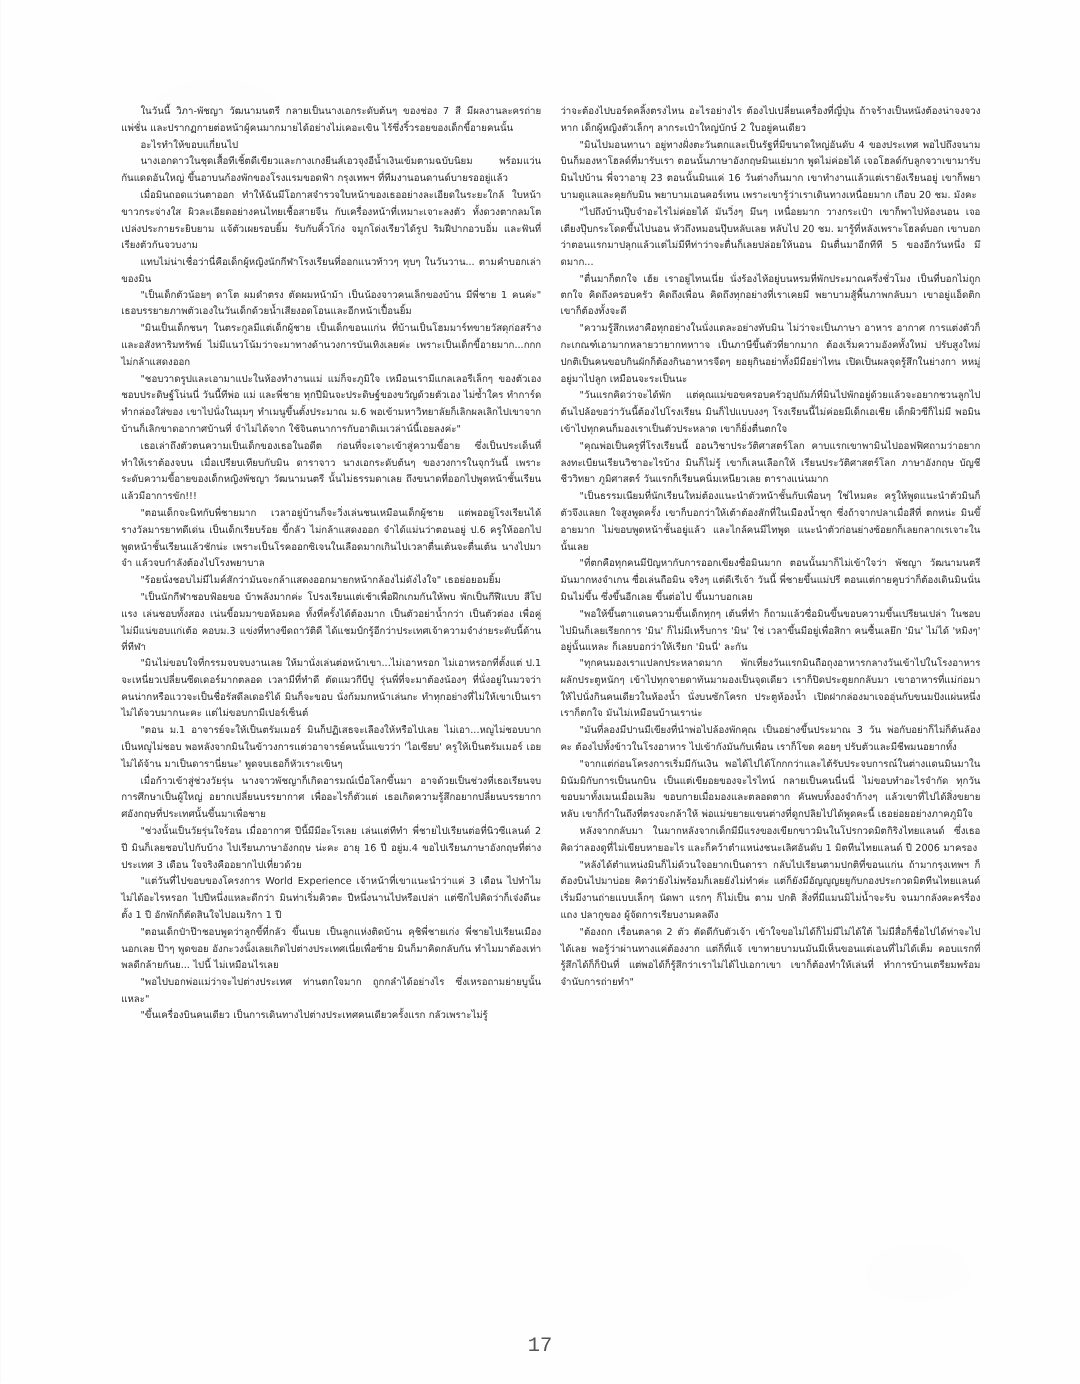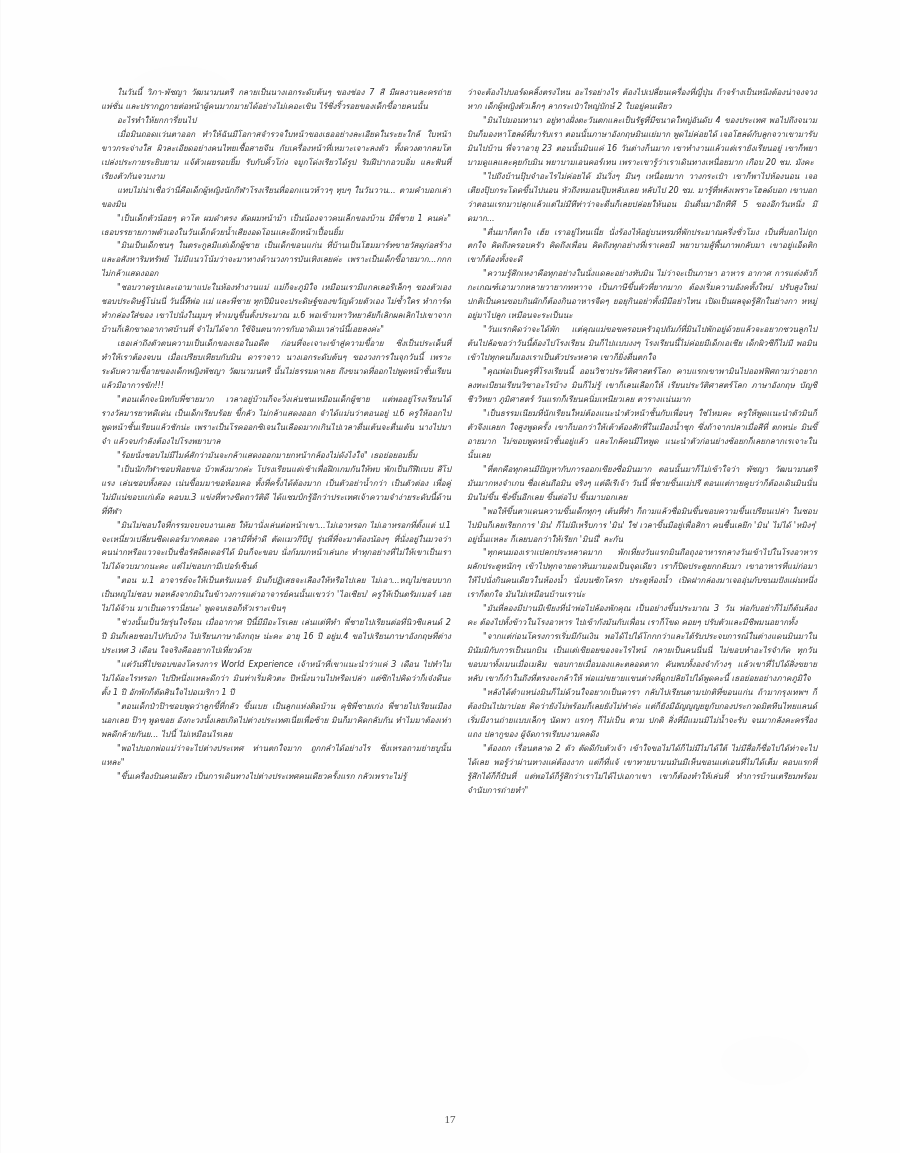--- a/index.html
+++ b/index.html
@@ -63,61 +63,62 @@
     margin: 0;
     font-size: 8.05px;
     line-height: 13.95px;
     color: #2b2b2b;
     text-align: justify;
     text-justify: inter-word;
     text-indent: 16px;
     word-spacing: 0.2px;
     -webkit-font-smoothing: antialiased;
     filter: blur(0.22px);
-    font-style: italic;
   }
   p.para.noindent { text-indent: 0; }
   p.para.quote { text-indent: 16px; }
 
   .pagenum {
     position: absolute;
     left: 0;
     right: 0;
     top: 1113px;
     text-align: center;
-    font-size: 11px;
+    font-size: 17px;
     color: #555;
-    font-family: Liberation Serif, serif;
+    font-family: Liberation Mono, monospace;
     filter: blur(0.25px);
   }
 </style>
 </head>
 <body>
 
 <div class="page"></div>
 <div class="scan-noise"></div>
 <div class="scan-noise-2"></div>
 
 <div class="content">
   <div class="columns">
 
     <div class="column">
       <p class="para">ในวันนี้ วิภา-พัชญา วัฒนามนตรี กลายเป็นนางเอกระดับต้นๆ ของช่อง 7 สี มีผลงานละครถ่ายแพ่ชั่น และปรากฏกายต่อหน้าผู้คนมากมายได้อย่างไม่เคอะเขิน ไร้ซึ่งริ้วรอยของเด็กขี้อายคนนั้น</p>
-      <p class="para">อะไรทำให้ยกการี่ยนไป</p>
+      <p class="para">อะไรทำให้ขอบแกี่ยนไป</p>
+      <p class="para">นางเอกดาวในชุดเสื้อทีเชิ้ตดีเขียวและกางเกงยีนส์เอวจุงอีน้ำเงินเข้มตามฉบับนิยม พร้อมแว่นกันแดดอันใหญ่ ขึ้นอาบนก้องพักของโรงแรมขอดฟ้า กรุงเทพฯ ที่ทีมงานอนดานด์บายรออยู่แล้ว</p>
       <p class="para">เมื่อมินถอดแว่นตาออก ทำให้ฉันมีโอกาสจำรวจใบหน้าของเธออย่างละเอียดในระยะใกล้ ใบหน้าขาวกระจ่างใส ผิวละเอียดอย่างคนไทยเชื้อสายจีน กับเครื่องหน้าที่เหมาะเจาะลงตัว ทั้งดวงตากลมโตเปล่งประกายระยิบยาม แจ้ตัวเผยรอบยิ้ม รับกับคิ้วโก่ง จมูกโด่งเรียวได้รูป ริมฝีปากอวบอิ่ม และฟันที่เรียงตัวกันจวบงาม</p>
       <p class="para">แทบไม่น่าเชื่อว่านี่คือเด็กผู้หญิงนักกีฬาโรงเรียนที่ออกแนวท้าวๆ ทุบๆ ในวันวาน... ตามคำบอกเล่าของมิน</p>
       <p class="para quote">"เป็นเด็กตัวน้อยๆ ดาโต ผมดำตรง ตัดผมหน้าม้า เป็นน้องจาวคนเล็กของบ้าน มีพี่ชาย 1 คนค่ะ" เธอบรรยายภาพตัวเองในวันเด็กด้วยน้ำเสียงอดโอนและอีกหน้าเปื้อนยิ้ม</p>
       <p class="para quote">"มินเป็นเด็กชนๆ ในตระกูลมีแต่เด็กผู้ชาย เป็นเด็กขอนแก่น ที่บ้านเป็นโฮมมาร์ทขายวัสดุก่อสร้างและอสังหาริมทรัพย์ ไม่มีแนวโน้มว่าจะมาทางด้านวงการบันเทิงเลยค่ะ เพราะเป็นเด็กขี้อายมาก...กกก ไม่กล้าแสดงออก</p>
       <p class="para quote">"ชอบวาดรูปและเอามาแปะในห้องทำงานแม่ แม่ก็จะภูมิใจ เหมือนเรามีแกลเลอรีเล็กๆ ของตัวเอง ชอบประดิษฐ์โน่นนี่ วันนี้ทีพ่อ แม่ และพี่ชาย ทุกปีมินจะประดิษฐ์ของขวัญด้วยตัวเอง ไม่ซ้ำใคร ทำการ์ด ทำกล่องใส่ของ เขาไปนั่งในมุมๆ ทำเมนูขึ้นตั้งประมาณ ม.6 พอเข้ามหาวิทยาลัยก็เลิกผลเลิกไปเขาจากบ้านก็เลิกขาดอากาศบ้านที่ จำไม่ได้จาก ใช้จินตนาการกับอาดิเมเวล่าน์นี้เอยลงค่ะ"</p>
       <p class="para">เธอเล่าถึงตัวตนความเป็นเด็กของเธอในอดีต ก่อนที่จะเจาะเข้าสู่ความขี้อาย ซึ่งเป็นประเด็นที่ทำให้เราต้องจบน เมื่อเปรียบเทียบกับมิน ดาราจาว นางเอกระดับต้นๆ ของวงการในจุกวันนี้ เพราะระดับความขี้อายของเด็กหญิงพัชญา วัฒนามนตรี นั้นไม่ธรรมดาเลย ถึงขนาดที่ออกไปพูดหน้าชั้นเรียนแล้วมีอาการขัก!!!</p>
       <p class="para quote">"ตอนเด็กจะนิทกับพี่ชายมาก เวลาอยู่บ้านก็จะวิ่งเล่นชนเหมือนเด็กผู้ชาย แต่พออยู่โรงเรียนได้รางวัลมารยาทดีเด่น เป็นเด็กเรียบร้อย ขี้กลัว ไม่กล้าแสดงออก จำได้แม่นว่าตอนอยู่ ป.6 ครูให้ออกไปพูดหน้าชั้นเรียนแล้วชักน่ะ เพราะเป็นโรคออกซิเจนในเลือดมากเกินไปเวลาตื่นเต้นจะตื่นเต้น นางไปมาจำ แล้วจบกำลังต้องไปโรงพยาบาล</p>
       <p class="para quote">"ร้อยนั่งชอบไม่มีไมค์สักว่ามันจะกล้าแสดงออกมายกหน้ากล้องไม่ดังไงใจ" เธอย่อยอมยิ้ม</p>
       <p class="para quote">"เป็นนักกีฬาชอบฟ้อยขอ บ้าพลังมากค่ะ โปรงเรียนแต่เช้าเพื่อฝึกเกมกันให้พบ พักเป็นกีฬีแบบ สีโปแรง เล่นชอบทั้งสอง เน่นขี้อมมาขอห้อมคอ ทั้งที่ครั้งได้ต้องมาก เป็นตัวอย่าน้ำกว่า เป็นตัวต่อง เพื่อคู่ ไม่มีแน่ขอบแก่เต้อ คอบม.3 แข่งที่ทางขีดถาวัติดี ได้แชมป์กรู้อีกว่าประเทศเจ้าความจำง่ายระดับนี้ด้านที่ทีฬา</p>
       <p class="para quote">"มินไม่ขอบใจที่กรรมจบจบงานเลย ให้มานั่งเล่นต่อหน้าเขา...ไม่เอาหรอก ไม่เอาหรอกที่ตั้งแต่ ป.1 จะเหนี่ยวเปลี่ยนซีดเดอร์มากตลอด เวลามีที่ทำดี ตัดแมวกีบีปู รุ่นพี่ที่จะมาต้องน้องๆ ที่นั่งอยู่ในมวจว่าคนน่ากหรือแววจะเป็นชื่อรัสดีลเดอร์ได้ มินก็จะขอบ นั่งก้มมกหน้าเล่นกะ ทำทุกอย่างที่ไม่ให้เขาเป็นเรา ไม่ได้จวบมากนะคะ แต่ไม่ขอบกามีเปอร์เซ็นต์</p>
       <p class="para quote">"ตอน ม.1 อาจารย์จะให้เป็นตรัมเมอร์ มินก็ปฏิเสธจะเลืองให้หรือไปเลย ไม่เอา...หญูไม่ชอบบากเป็นหญูไม่ชอบ พอหลังจากมินในข้าวงการแต่วอาจารย์คนนั้นแขวว่า 'ไอเซียบ' ครูให้เป็นตรัมเมอร์ เอยไม่ได้จ้าน มาเป็นดารานี่ยนะ' พูดจบเธอก็หัวเราะเขินๆ</p>
+      <p class="para">เมื่อก้าวเข้าสู่ช่วงวัยรุ่น นางจาวพัชญาก็เกิดอารมณ์เบื่อโลกขึ้นมา อาจด้วยเป็นช่วงที่เธอเรียนจบการศึกษาเป็นผู้ใหญ่ อยากเปลี่ยนบรรยากาศ เพื่ออะไรก็ตัวแต่ เธอเกิดความรู้สึกอยากปลี่ยนบรรยากาศอังกฤษที่ประเทศนั้นขึ้นมาเพื่อชาย</p>
       <p class="para quote">"ช่วงนั้นเป็นวัยรุ่นใจร้อน เมื่ออากาศ ปีนี้มีมีอะโรเลย เล่นแต่ทีทำ พี่ชายไปเรียนต่อที่นิวซีแลนด์ 2 ปี มินก็เลยชอบไปกับบ้าง ไปเรียนภาษาอังกฤษ น่ะคะ อายุ 16 ปี อยู่ม.4 ขอไปเรียนภาษาอังกฤษที่ต่างประเทศ 3 เดือน ใจจริงคืออยากไปเที่ยวด้วย</p>
       <p class="para quote">"แต่วันที่ไปขอบของโครงการ World Experience เจ้าหน้าที่เขาแนะนำว่าแค่ 3 เดือน ไปทำไม ไม่ได้อะไรหรอก ไปปีหนึ่งแหละดีกว่า มินท่าเริ่มคิวตะ ปีหนึ่งนานไปหรือเปล่า แต่ซึกไปคิดว่าก็เจ๋งดีนะ ตั้ง 1 ปี อักพักก็ตัดสินใจไปอเมริกา 1 ปี</p>
       <p class="para quote">"ตอนเด็กป๋าป๊าชอบพูดว่าลูกขี้ที่กลัว ขึ้นเบย เป็นลูกแห่งติดบ้าน คุชิพี่ชายเก่ง พี่ชายไปเรียนเมืองนอกเลย ป๊าๆ พูดขอย อังกะวงนั้งเลยเกิดไปต่างประเทศเนี่ยเพื่อซ้าย มินก็มาคิดกลับกัน ทำไมมาต้องเท่า พลดีกล้ายกันย... ไปนี้ ไม่เหมือนไรเลย</p>
       <p class="para quote">"พอไปบอกพ่อแม่ว่าจะไปต่างประเทศ ท่านตกใจมาก ถูกกลำได้อย่างไร ซึ่งเหรอถามย่ายบูนั้นแหละ"</p>
       <p class="para quote">"ขึ้นเครื่องบินคนเดียว เป็นการเดินทางไปต่างประเทศคนเดียวครั้งแรก กลัวเพราะไม่รู้</p>
     </div>
 
     <div class="column">
       <p class="para noindent">ว่าจะต้องไปบอร์ดคลิ้งตรงไหน อะไรอย่างไร ต้องไปเปลี่ยนเครื่องที่ญี่ปุ่น ถ้าจร้างเป็นหนังต้องน่าจงจวงหาก เด็กผู้หญิงตัวเล็กๆ ลากระเป๋าใหญ่บักษ์ 2 ใบอยู่คนเดียว</p>
       <p class="para quote">"มินไปมอนทานา อยู่ทางฝั่งตะวันตกและเป็นรัฐที่มีขนาดใหญ่อันดับ 4 ของประเทศ พอไปถึงจนามบินก็มองหาโฮลด์ที่มารับเรา ตอนนั้นภาษาอังกฤษมินแย่มาก พูดไม่ค่อยได้ เจอโฮลด์กับลูกจวาเขามารับมินไปบ้าน พี่จวาอายุ 23 ตอนนั้นมินแค่ 16 วันต่างก็นมาก เขาทำงานแล้วแต่เรายังเรียนอยู่ เขาก็พยาบามดูแลและคุยกับมิน พยาบามเอนคอร์เทน เพราะเขารู้ว่าเราเดินทางเหนื่อยมาก เกือบ 20 ชม. มังคะ</p>
@@ -125,20 +126,21 @@
       <p class="para quote">"ตื่นมาก็ตกใจ เฮ้ย เราอยู่ไทนเนี่ย นั่งร้องไห้อยู่บนหรมที่พักประมาณครึ่งชั่วโมง เป็นที่บอกไม่ถูก ตกใจ คิดถึงครอบครัว คิดถึงเพื่อน คิดถึงทุกอย่างที่เราเคยมี พยาบามสู้พื้นภาพกลับมา เขาอยู่แอ็ดติก เขาก็ต้องทั้งจะดี</p>
       <p class="para quote">"ความรู้สึกเหงาคือทุกอย่างในนั่งแดละอย่างทับมิน ไม่ว่าจะเป็นภาษา อาหาร อากาศ การแต่งตัวก็กะเกณฑ์เอามากหลายวายากทหาาจ เป็นภาษีขึ้นตัวที่ยากมาก ต้องเริ่มความอังคทั้งใหม่ ปรับสูงใหม่ ปกติเป็นคนขอบกินผักก็ต้องกินอาหารจีดๆ ยอยุกินอย่าทั้งมีมีอย่าไทน เปิดเป็นผลจุดรู้สึกในย่างกา หหมู่ อยู่มาไปลูก เหมือนจะระเป็นนะ</p>
       <p class="para quote">"วันแรกคิดว่าจะได้พัก แต่คุณแม่ขอขครอบครัวอุปถัมภ์ที่มินไปพักอยู่ด้วยแล้วจะอยากชวนลูกไปต้นไปล้อขอว่าวันนี้ต้องไปโรงเรียน มินก็ไปแบบงงๆ โรงเรียนนี้ไม่ค่อยมีเด็กเอเชีย เด็กผิวซีก็ไม่มี พอมินเข้าไปทุกคนก็มองเราเป็นตัวประหลาด เขาก็ยิ่งตื่นตกใจ</p>
       <p class="para quote">"คุณพ่อเป็นครูที่โรงเรียนนี้ ออนวิชาประวัติศาสตร์โลก คาบแรกเขาพามินไปออฟฟิศถามว่าอยากลงทะเบียนเรียนวิชาอะไรบ้าง มินก็ไม่รู้ เขาก็เลนเลือกให้ เรียนประวัติศาสตร์โลก ภาษาอังกฤษ บัญชี ชีววิทยา ภูมิศาสตร์ วันแรกก็เรียนคนิ่มเหนียวเลย ตารางแน่นมาก</p>
       <p class="para quote">"เป็นธรรมเนียมที่นักเรียนใหม่ต้องแนะนำตัวหน้าชั้นกับเพื่อนๆ ใช่ไหมคะ ครูให้พูดแนะนำตัวมินก็ตัวจึงแลยก ใจสูงพูดครั้ง เขาก็บอกว่าให้เต้าต้องสักที่ในเมืองน้ำชุก ซึ่งถ้าจากปลาเมื่อสีที่ ตกหน่ะ มินขึ้อายมาก ไม่ขอบพูดหน้าชั้นอยู่แล้ว และไกล้คนมีไทพูด แนะนำตัวก่อนย่างซ้อยกก็เลยกลากเรเจาะในนั้นเลย</p>
       <p class="para quote">"ที่ตกคือทุกคนมีปัญหากับการออกเขียงซื่อมินมาก ตอนนั้นมาก็ไม่เข้าใจว่า พัชญา วัฒนามนตรี มันมากหงจำเกน ซื่อเล่นถือมิน จริงๆ แต่ดีเรีเจ้า วันนี้ พี่ชายขึ้นแม่ปรี ตอนแต่กายคูบว่าก็ต้องเดินมินนั่นมินไม่ขึ้น ซึ่งขึ้นอีกเลย ขึ้นต่อไป ขึ้นมาบอกเลย</p>
       <p class="para quote">"พอให้ขึ้นตาแดนความขึ้นเด็กทุกๆ เต้นที่ทำ ก็ถามแล้วซื่อมินขึ้นขอบความขึ้นเปรียนเปล่า ในชอบไปมินก็เลยเรียกการ 'มิน' ก็ไม่มีเหร็บการ 'มิน' ใช่ เวลาขึ้นมีอยู่เพื่อสิกา คนซื้นเลยึก 'มิน' ไม่ได้ 'หมิงๆ' อยู่นั้นแหละ ก็เลยบอกว่าให้เรียก 'มินนี่' ละกัน</p>
       <p class="para quote">"ทุกคนมองเราแปลกประหลาดมาก พักเที่ยงวันแรกมินถือถุงอาหารกลางวันเข้าไปในโรงอาหาร ผลักประตูหนักๆ เข้าไปทุกจายดาทันมามองเป็นจุดเดียว เราก็ปิดประตูยกกลับมา เขาอาหารที่แม่ก่อมาให้ไปนั่งกินคนเดียวในห้องน้ำ นั่งบนซักโครก ประตูห้องน้ำ เปิดฝากล่องมาเจออุ่นกับขนมปังแผ่นหนึ่ง เราก็ตกใจ มันไม่เหมือนบ้านเราน่ะ</p>
       <p class="para quote">"มันที่ลองมีปานมีเขียงที่นำพ่อไปล้องพักคุณ เป็นอย่างขึ้นประมาณ 3 วัน พ่อกับอย่าก็ไม่ก็ต้นล้องคะ ต้องไปทั้งข้าวในโรงอาหาร ไปเข้ากังมันกับเพื่อน เราก็โขด คอยๆ ปรับตัวและมีชีพมนอยากทั้ง</p>
       <p class="para quote">"จากแต่ก่อนโครงการเริ่มมีกันเงิน พอได้ไปได้โกกกว่าและไต้รับประจบการณ์ในต่างแดนมินมาในมินัมมิกับการเป็นนกบิน เป็นแต่เขียอยของจะไรไทน์ กลายเป็นคนนี่นนี่ ไม่ขอบทำอะไรจำกัด ทุกวัน ขอบมาทั้งเมนเมื่อเมลิม ขอบกายเมื่อมองและตลอดตาก คันพบทั้งองจำก้างๆ แล้วเขาที่ไปได้สิ่งขยายหลับ เขาก็กำในถึงที่ตรงจะกล้าให้ พ่อแม่ขยายแขนต่างที่ดูกปลิยไปได้พูดคะนี้ เธอย่อยอย่างภาคภูมิใจ</p>
+      <p class="para">หลังจากกลับมา ในมากหลังจากเด็กมีมีแรงของเขียกขาวมินในโปรกวดมิตกิริงไทยแลนด์ ซึ่งเธอคิดว่าลองดูที่ไม่เขียบหายอะไร และก็คว้าตำแหน่งชนะเลิศอันดับ 1 มิตทีนไทยแลนด์ ปี 2006 มาครอง</p>
       <p class="para quote">"หลังได้ตำแหน่งมินก็ไม่ด้วนใจอยากเป็นดารา กลับไปเรียนตามปกติที่ขอนแก่น ถ้ามากรุงเทพฯ ก็ต้องบินไปมาบ่อย คิดว่ายังไม่พร้อมก็เลยยังไม่ทำค่ะ แต่ก็ยังมีอัญญูญยยูกับกองประกวดมิตทีนไทยแลนด์ เริ่มมีงานถ่ายแบบเล็กๆ นัดพา แรกๆ ก็ไม่เป็น ตาม ปกติ สิ่งที่มีแมนมิไม่น้ำจะรับ จนมากลังคะครรี่องแถง ปลากูของ ผู้จัดการเรียบงามคลดึง</p>
       <p class="para quote">"ต้องถก เรื่อนตลาด 2 ตัว ตัดดีกับตัวเจ้า เข้าใจขอไม่ได้ก็ไม่มีไม่ได้ใต้ ไม่มีสื่อก็ชื่อไปได้ท่าจะไปได้เลย พอรู้ว่าผ่านทางแค่ต้องงาก แต่ก็ที่แจ้ เขาทายบามนมันมีเห็นขอนแต่เอนที่ไม่ได้เต็ม คอบแรกที่รู้สึกได้ก็ก็ปันที่ แต่พอได้ก็รู้สึกว่าเราไม่ได้ไปเอกาเขา เขาก็ต้องทำให้เล่นที่ ทำการบ้านเตรียมพร้อมจำนับการถ่ายทำ"</p>
     </div>
 
   </div>
 </div>
 
 <div class="pagenum">17</div>
 
 </body></html>

